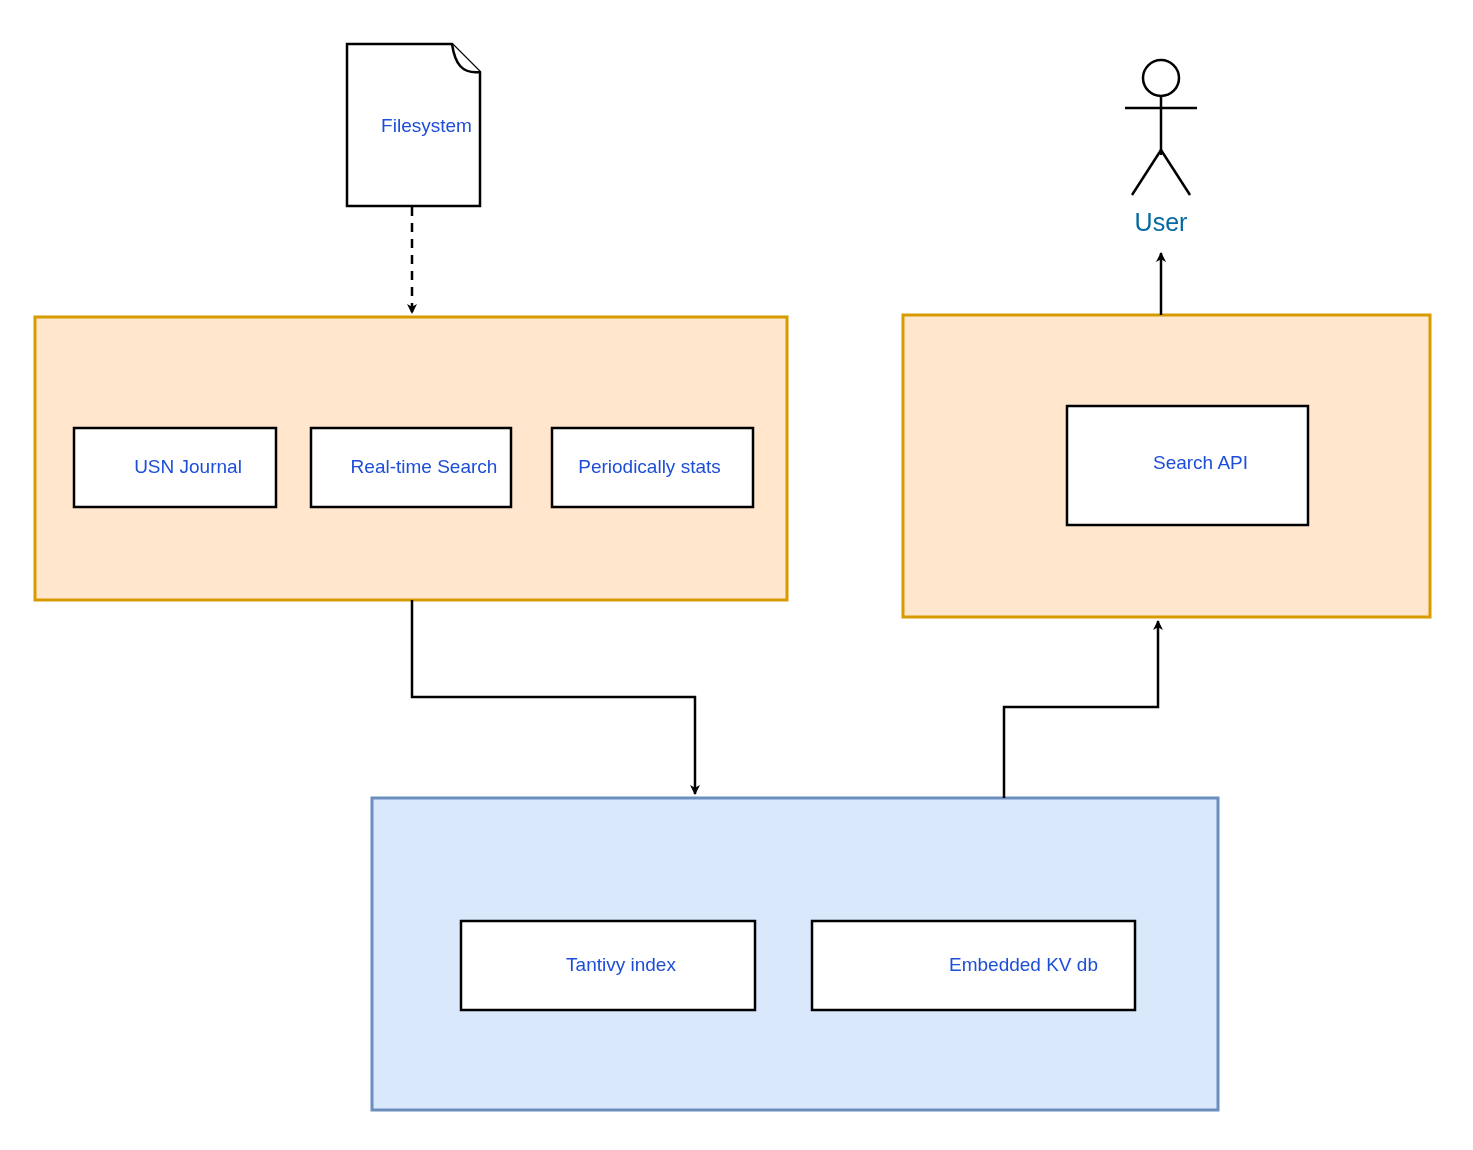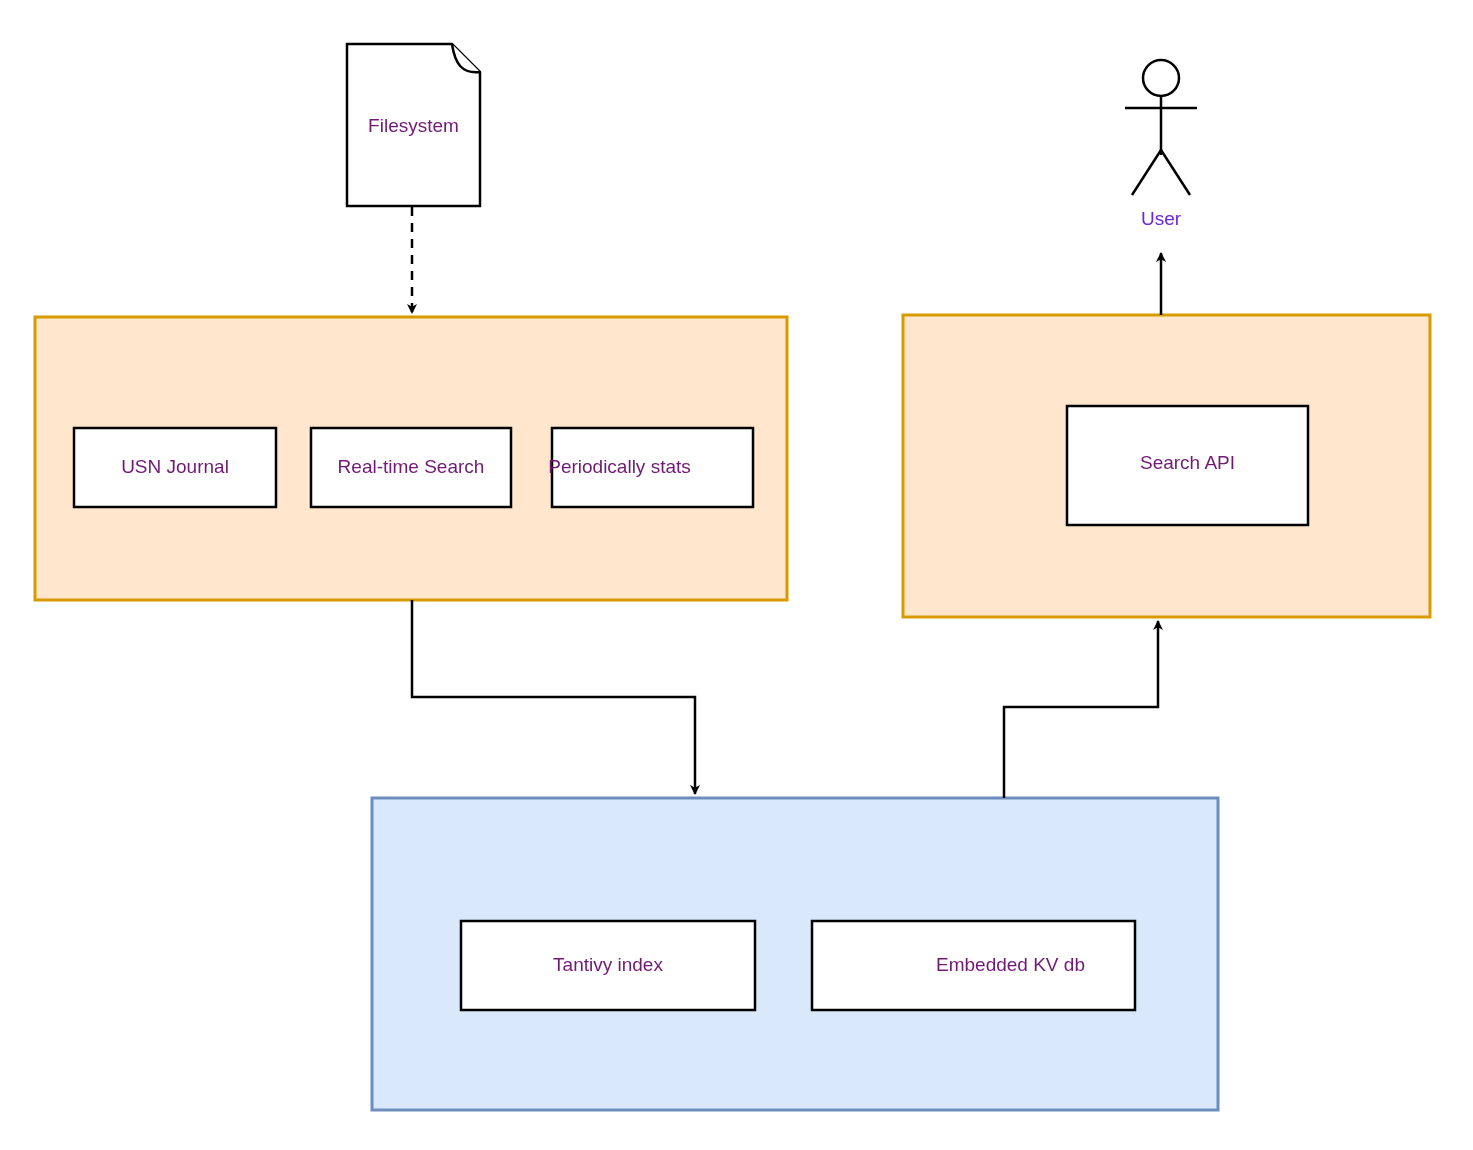--- a/index.html
+++ b/index.html
@@ -25,30 +25,31 @@
     height: 1150px;
   }
   .node-label {
     position: absolute;
     display: flex;
     align-items: center;
     justify-content: center;
     text-align: center;
     font-family: "Liberation Sans", sans-serif;
     font-size: 19px;
-    color: #701a75;
+    color: #1d4ed8;
     line-height: 1.2;
     pointer-events: none;
     white-space: nowrap;
+    margin-left: 13px;
   }
   .actor-label {
     position: absolute;
     font-family: "Liberation Sans", sans-serif;
-    font-size: 19px;
-    color: #6d28d9;
+    font-size: 25px;
+    color: #0369a1;
     text-align: center;
     width: 120px;
   }
 </style>
 </head>
 <body>
 
 <div id="canvas">
 
   <svg id="diagram-svg" viewBox="0 0 1473 1150" xmlns="http://www.w3.org/2000/svg">
@@ -94,21 +95,21 @@
 
     <line x1="1161" y1="315" x2="1161" y2="253" stroke="#000000" stroke-width="2.5" marker-end="url(#arrowFilled)"></line>
   </svg>
 
   <div class="node-label" style="left:347px; top:108px; width:133px; height:36px;">Filesystem</div>
 
   <div class="node-label" style="left:74px; top:428px; width:202px; height:79px;">USN Journal</div>
 
   <div class="node-label" style="left:311px; top:428px; width:200px; height:79px;">Real-time Search</div>
 
-  <div class="node-label" style="left:519px; top:428px; width:201px; height:79px;">Periodically stats</div>
+  <div class="node-label" style="left:536px; top:428px; width:201px; height:79px;">Periodically stats</div>
 
   <div class="node-label" style="left:461px; top:921px; width:294px; height:89px;">Tantivy index</div>
 
   <div class="node-label" style="left:849px; top:921px; width:323px; height:89px;">Embedded KV db</div>
 
   <div class="node-label" style="left:1067px; top:406px; width:241px; height:115px;">Search API</div>
 
   <div class="actor-label" style="left:1101px; top:208px;">User</div>
 
 </div>

